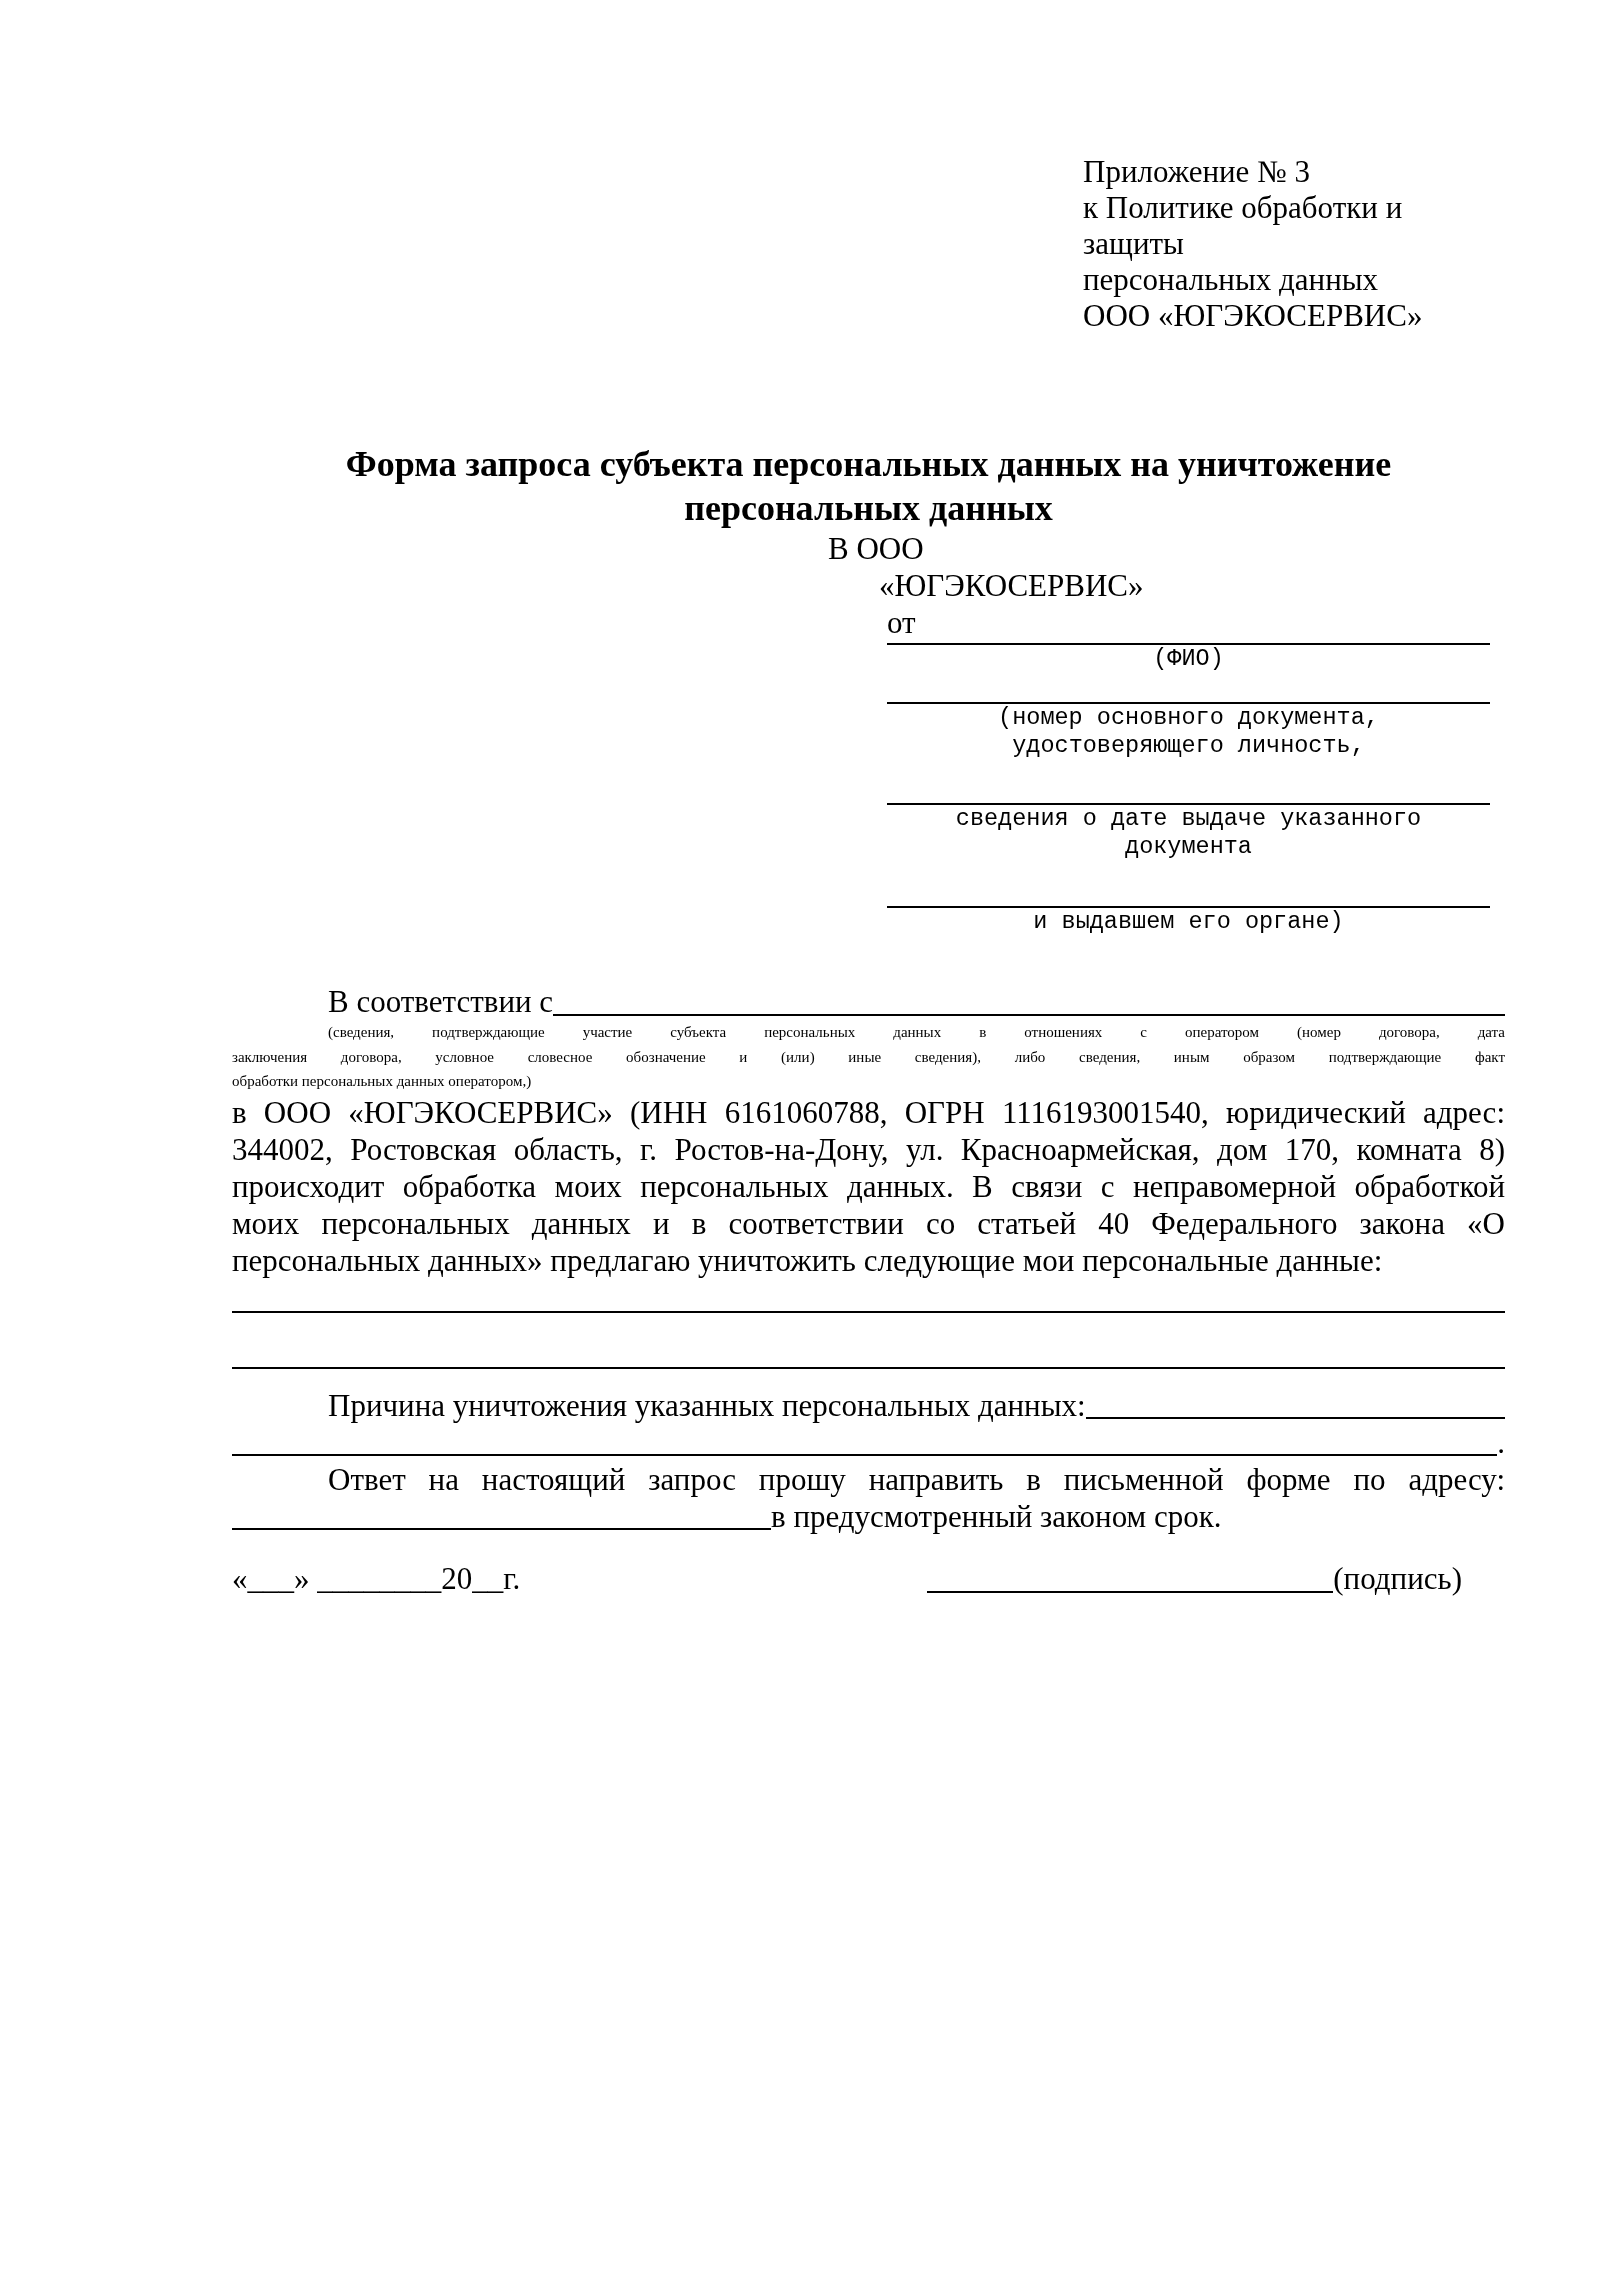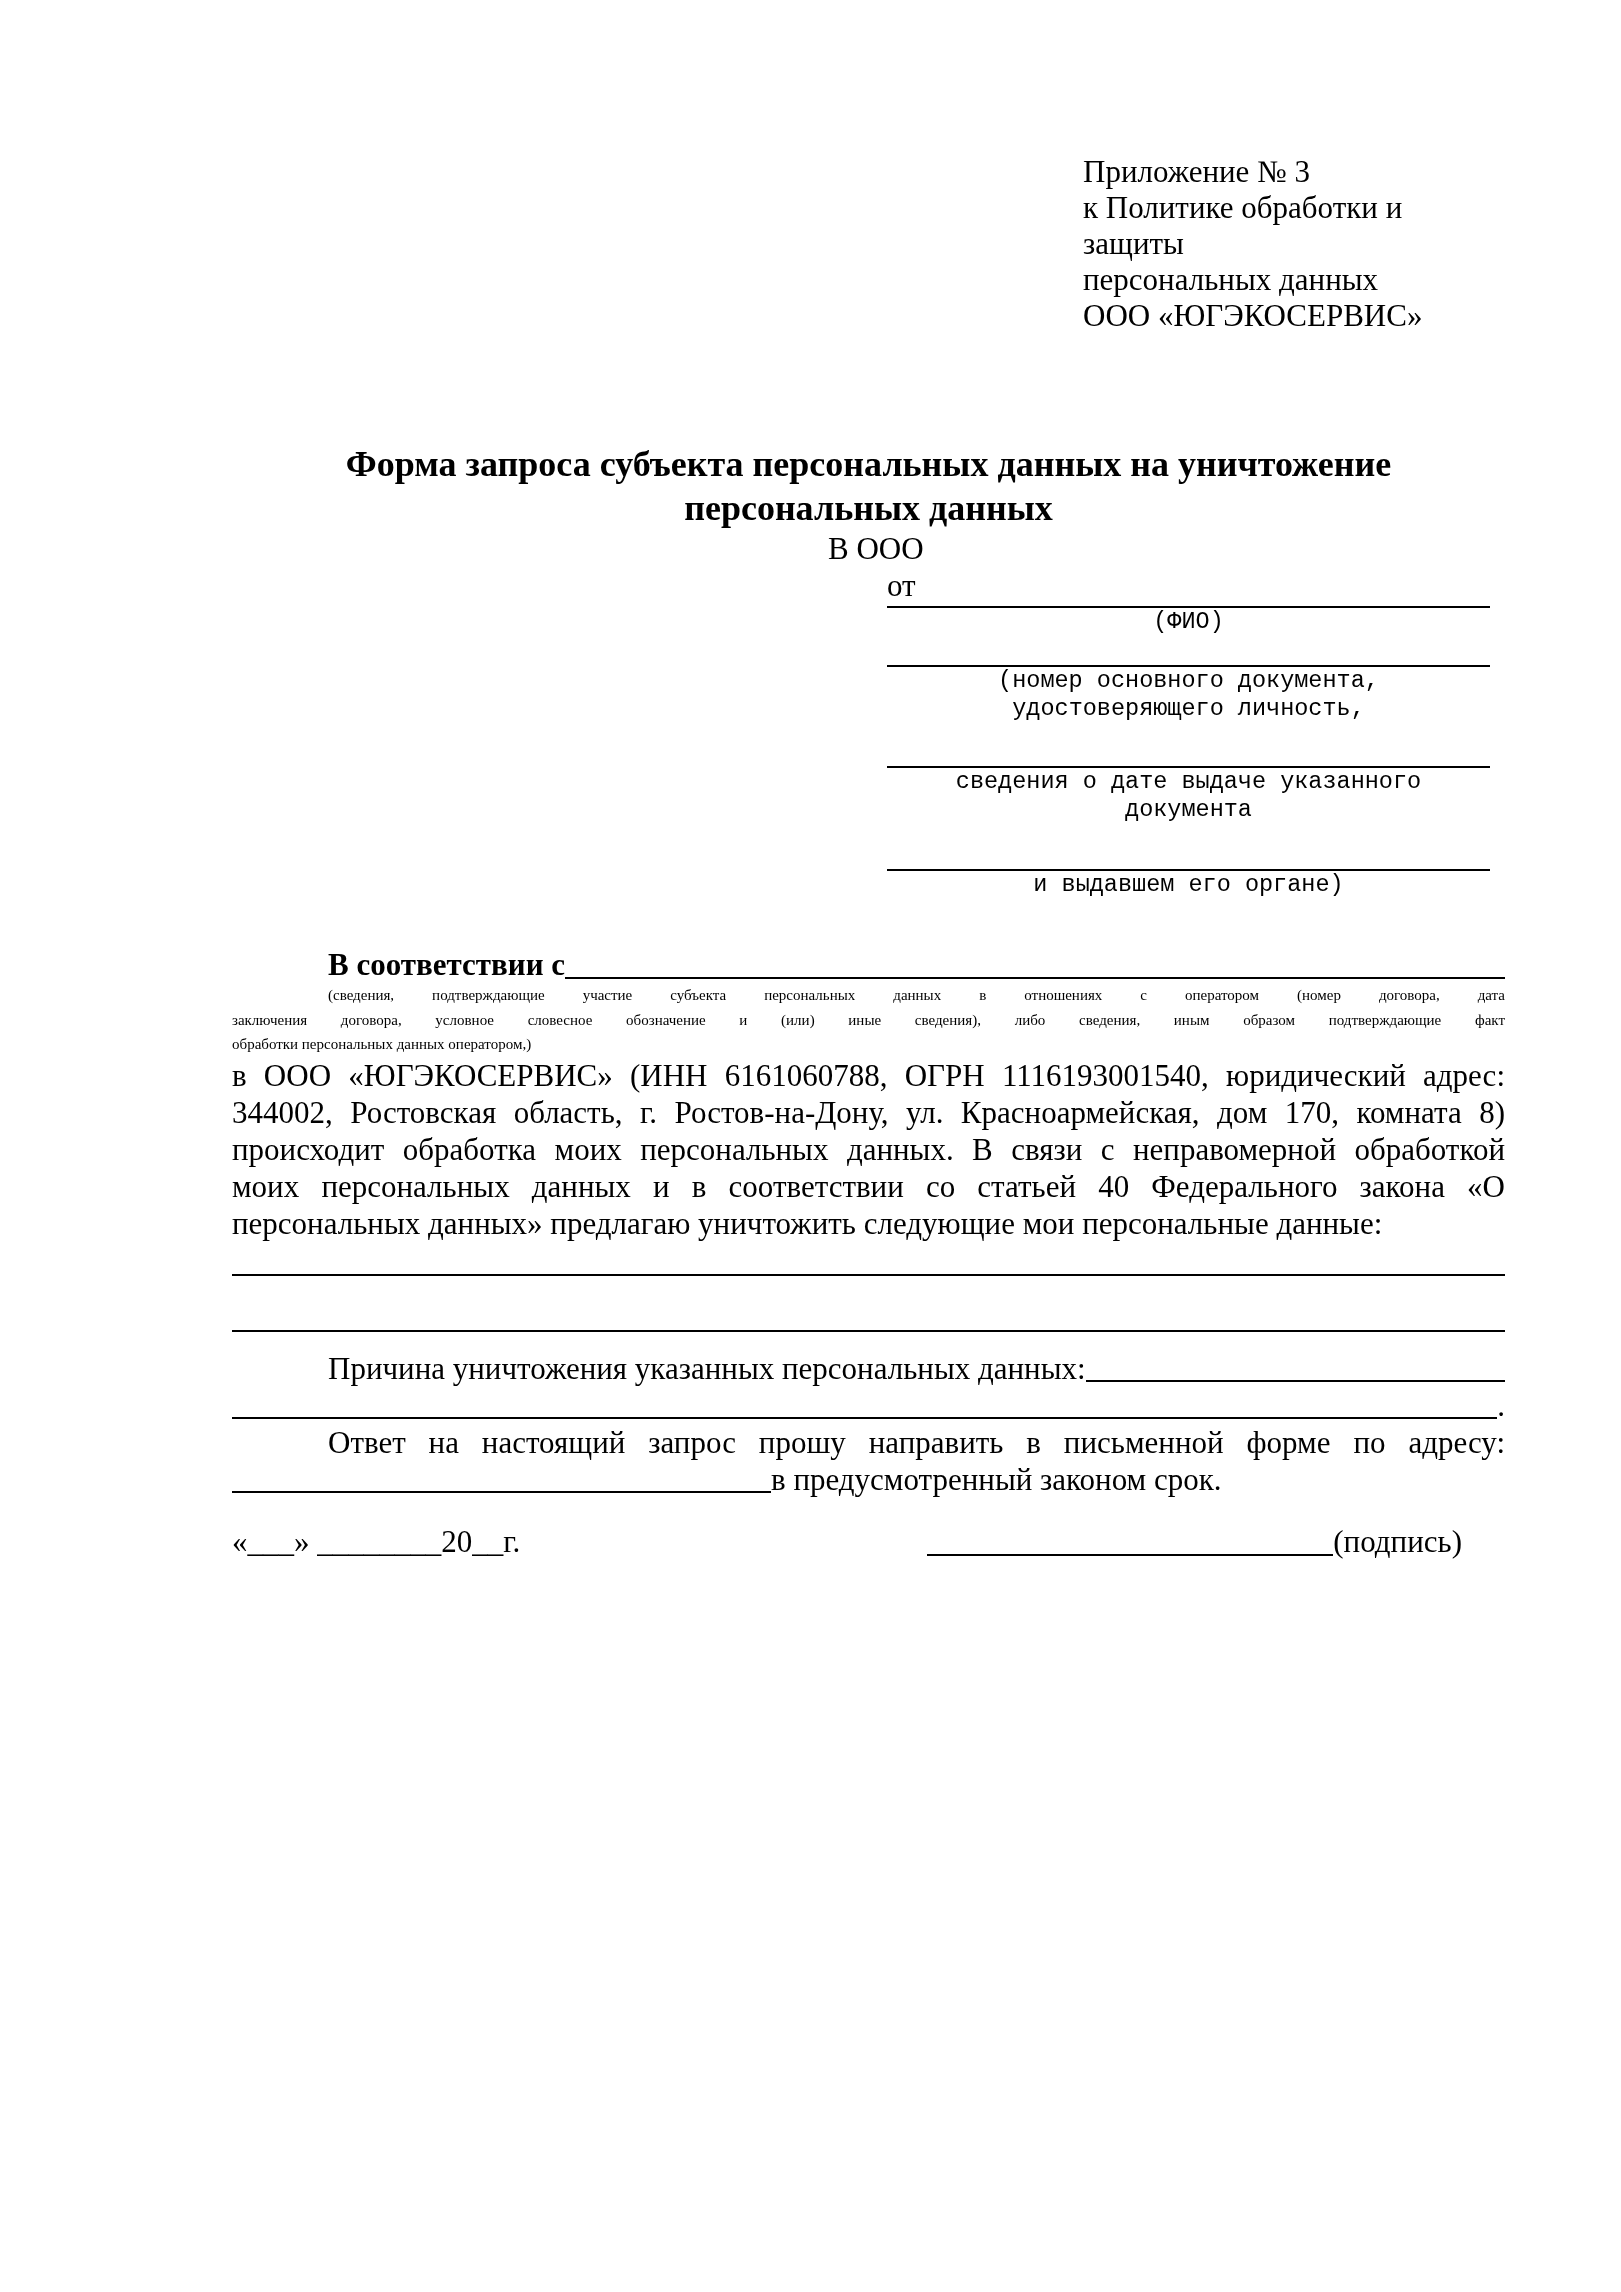--- a/index.html
+++ b/index.html
@@ -32,21 +32,21 @@
   .blank-rule { border-bottom: 2px solid #000; height: 0; }
   .blank-caption { text-align: center; line-height: 27.4px; font-family: Liberation Mono, monospace; }
   .gap1 { margin-top: 2px; }
   .gap2 { margin-top: 30px; }
   .gap3 { margin-top: 44px; }
   .gap4 { margin-top: 46px; }
 
   .bodytext { font-size: 31px; line-height: 37px; }
 
   
-  .accordance { display: flex; align-items: flex-end; margin-top: 48px; font-weight: bold; }
+  .accordance { display: flex; align-items: flex-end; margin-top: 48px; }
   .accordance .lead { padding-left: 96px; white-space: nowrap; }
   .fill { flex: 1 1 auto; border-bottom: 2px solid #000; margin-bottom: 4.9px; }
 
   
   .footnote { font-size: 15px; line-height: 24.5px; }
   .footnote .fn1 { text-indent: 96px; }
   .jlast { text-align: justify; text-align-last: justify; }
 
   
   .jline { text-align: justify; text-align-last: justify; }
@@ -80,20 +80,21 @@
     <div>ООО «ЮГЭКОСЕРВИС»</div>
   </div>
 
   <div class="title">
     <div>Форма запроса субъекта персональных данных на уничтожение</div>
     <div>персональных данных</div>
   </div>
 
   <div class="addr bodytext">
     <div class="addr-to">В ООО</div>
+    <div class="addr-org">«ЮГЭКОСЕРВИС»</div>
     <div class="addr-from">от</div>
   </div>
 
   <div class="blanks">
     <div class="blank-rule gap1"></div>
     <div class="blank-caption">(ФИО)</div>
 
     <div class="blank-rule gap2"></div>
     <div class="blank-caption">(номер основного документа, удостоверяющего личность,</div>
 

